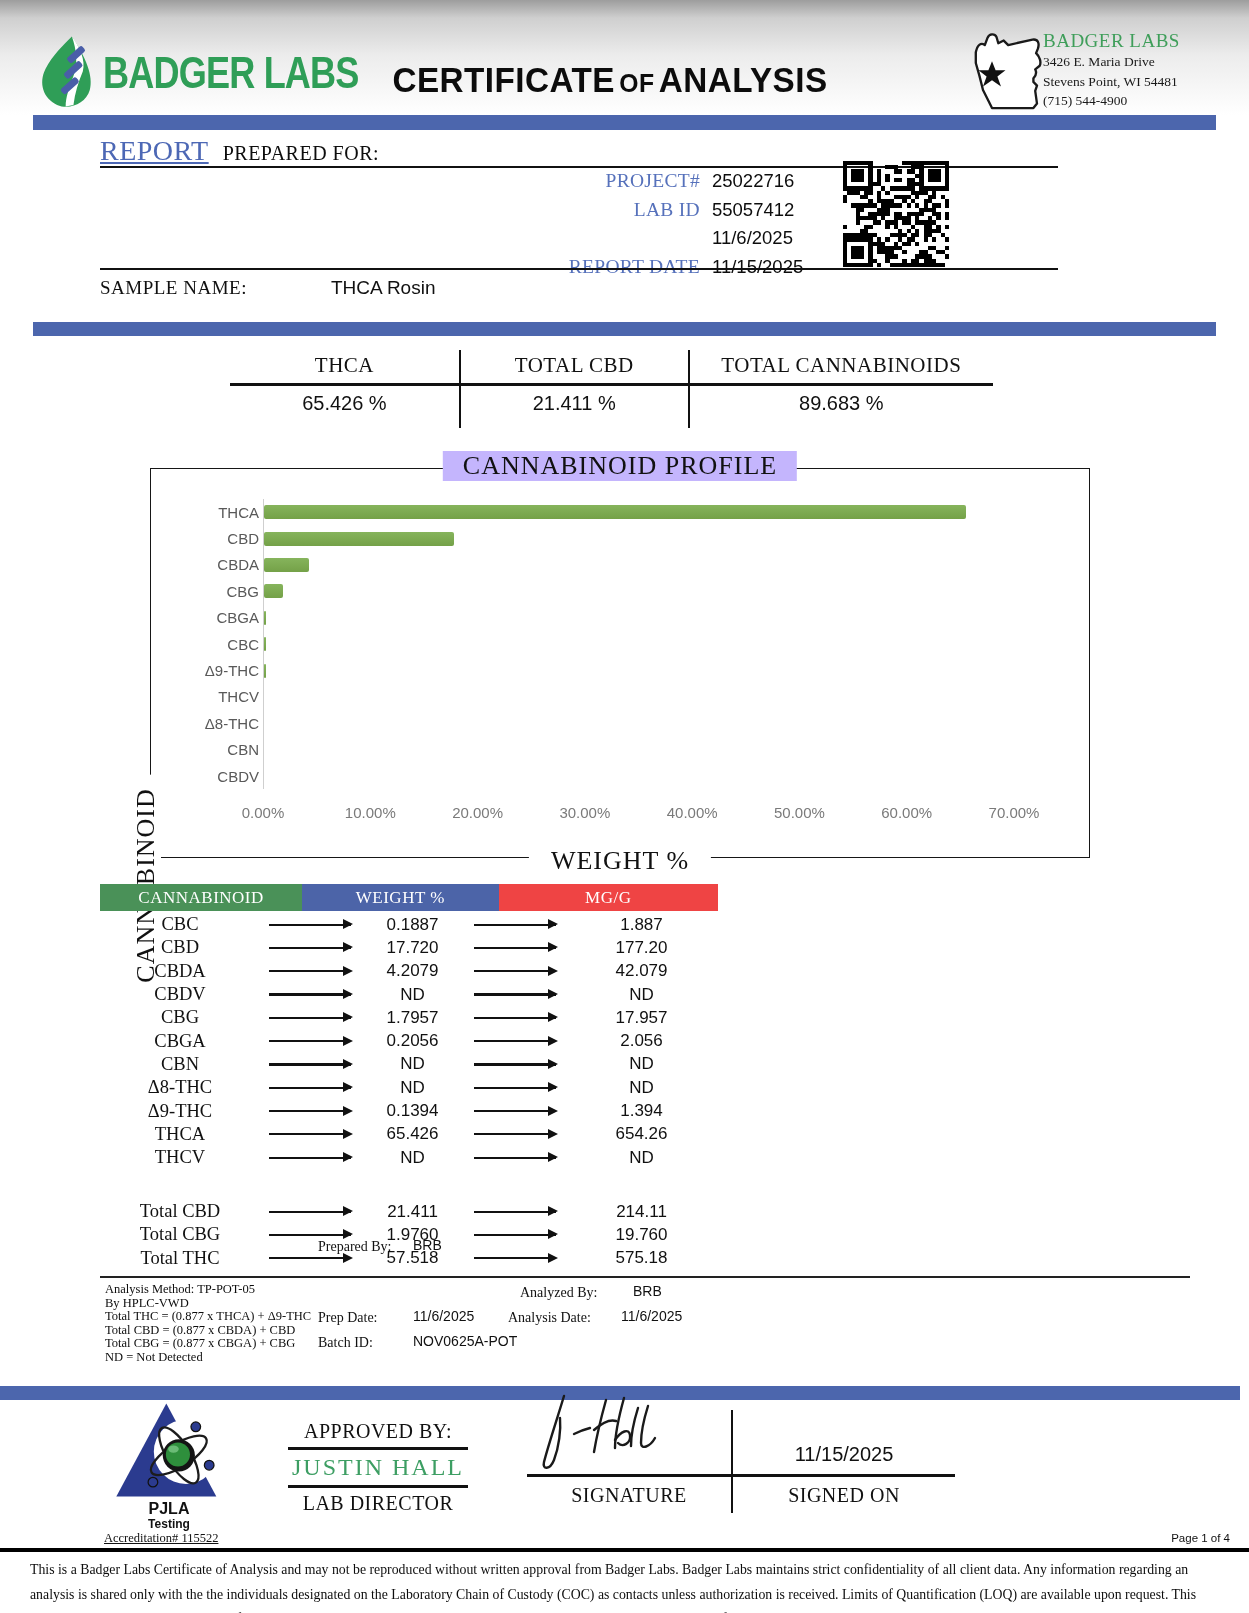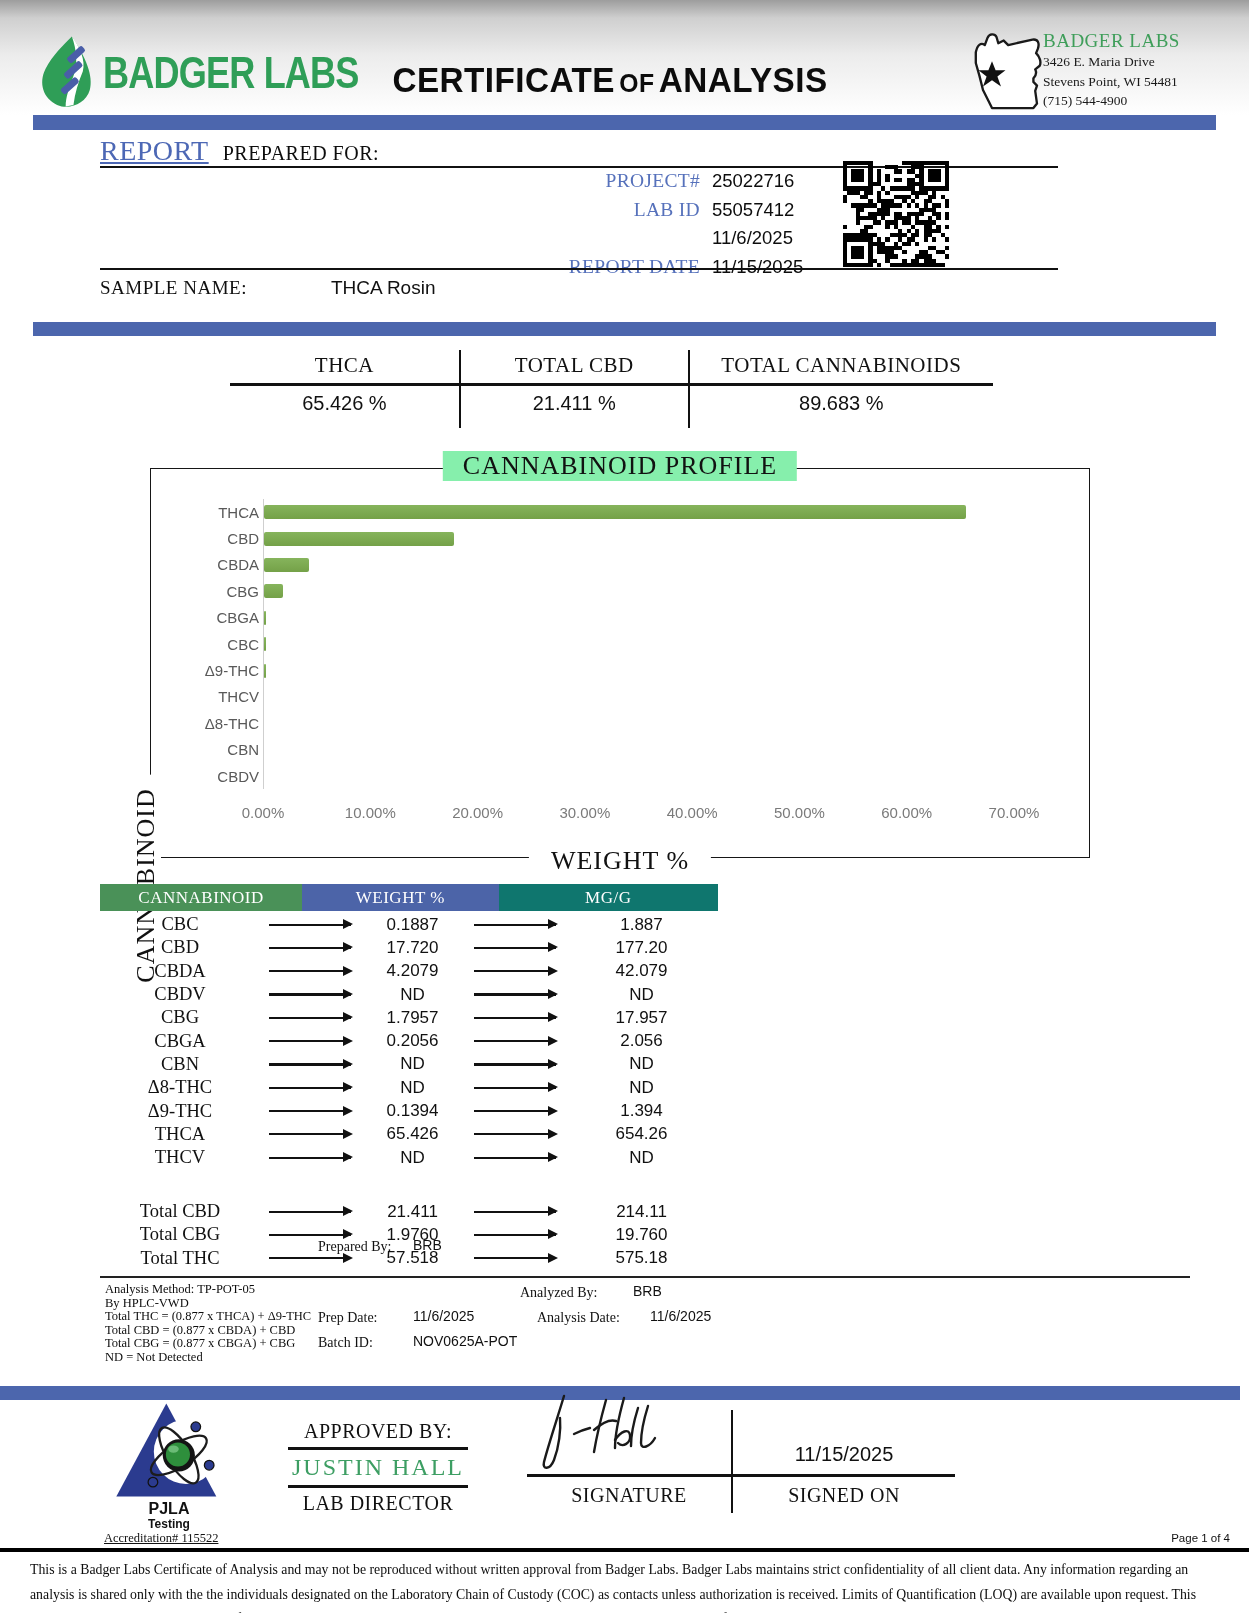--- a/index.html
+++ b/index.html
@@ -34,21 +34,21 @@
   
   .summary{left:230px;top:350px;width:763px;height:78px;display:flex;}
   .sumcell{position:relative;text-align:center;}
   .sumcell+.sumcell{border-left:2px solid #111;}
   .sumhead{margin-top:3px;font-size:21px;letter-spacing:.5px;}
   .sumval{margin-top:14px;font-family:"Liberation Sans",sans-serif;font-size:20px;}
   .sumline{position:absolute;left:0;top:33px;width:100%;height:2.5px;background:#111;}
 
   
   .chartframe{left:150px;top:468px;width:938px;height:388px;border:1.6px solid #161616;}
-  .charttitle{position:absolute;top:-18px;left:50%;transform:translateX(-50%);background:#86efac;
+  .charttitle{position:absolute;top:-18px;left:50%;transform:translateX(-50%);background:#c4b5fd;
         padding:0 20px;font-size:26px;letter-spacing:1px;white-space:nowrap;}
   .chartylab{position:absolute;left:-20px;top:50%;transform:translateY(-50%) ;background:#fff;
         writing-mode:vertical-rl;rotate:180deg;font-size:26px;letter-spacing:1px;padding:14px 0;}
   .chartxlab{position:absolute;bottom:-19px;left:50%;transform:translateX(-50%);background:#fff;
         padding:0 22px;font-size:26px;letter-spacing:1px;white-space:nowrap;}
   .rows{position:absolute;left:20px;top:30px;width:845px;}
   .crow{display:flex;align-items:center;height:26.4px;}
   .crow .clab{width:88px;text-align:right;padding-right:4px;font-family:"Liberation Sans",sans-serif;
         font-size:15px;color:#595959;white-space:nowrap;}
   .ctrack{width:751px;height:100%;border-left:1px solid #cfcfcf;display:flex;align-items:center;}
@@ -596,21 +596,21 @@
         <span class="tick" style="left: 57.1429%;">40.00%</span>
         <span class="tick" style="left: 71.4286%;">50.00%</span>
         <span class="tick" style="left: 85.7143%;">60.00%</span>
         <span class="tick" style="left: 100%;">70.00%</span>
       </div>
   </div>
 
   <div class="abs thead" id="table-head">
       <div style="width: 210px; background: rgb(74, 145, 88);">CANNABINOID</div>
       <div style="width: 204px; background: rgb(76, 100, 168);">WEIGHT %</div>
-      <div style="width: 228px; background: #0f766e;">MG/G</div>
+      <div style="width: 228px; background: #ef4444;">MG/G</div>
     </div>
   <div class="abs trows" id="table-rows">
       <div class="trow">
         <div class="tname">CBC</div>
         <div class="arrow"></div>
         <div class="tval">0.1887</div>
         <div class="arrow"></div>
         <div class="tval">1.887</div>
       </div>
       <div class="trow">
@@ -769,14 +769,14 @@
   <div class="abs siglbl" style="left:733px;top:1484px;width:222px;text-align:center">SIGNED ON</div>
 
   <div class="abs pagenum" style="left:1030px;top:1532px;width:200px;text-align:right">Page 1 of 4</div>
 
   <div class="abs blackbar"></div>
   <div class="abs disclaimer">This is a Badger Labs Certificate of Analysis and may not be reproduced without written approval from Badger Labs. Badger Labs maintains strict confidentiality of all client data. Any information regarding an analysis is shared only with the the individuals designated on the Laboratory Chain of Custody (COC) as contacts unless authorization is received. Limits of Quantification (LOQ) are available upon request. This report complies to the requirements of the ISO/IEC 17025:2017 standard. Review the results, expanded uncertainty and specifications to ensure they meet your requirements. Uncertainty values are available upon request.</div>
 <div class="noterow" style="left: 318px; top: 1237px;"><span class="nlbl">Prepared By:</span><span class="nval" style="left: 95px;">BRB</span></div>
     <div class="noterow" style="left: 318px; top: 1308px;"><span class="nlbl">Prep Date:</span><span class="nval" style="left: 95px;">11/6/2025</span></div>
     <div class="noterow" style="left: 318px; top: 1333px;"><span class="nlbl">Batch ID:</span><span class="nval" style="left: 95px;">NOV0625A-POT</span></div>
     <div class="noterow" style="left: 520px; top: 1283px;"><span class="nlbl">Analyzed By:</span><span class="nval" style="left: 113px;">BRB</span></div>
-    <div class="noterow" style="left: 537px; top: 1308px;"><span class="nlbl">Analysis Date:</span><span class="nval" style="left: 113px;">11/6/2025</span></div>
+    <div class="noterow" style="left: 508px; top: 1308px;"><span class="nlbl">Analysis Date:</span><span class="nval" style="left: 113px;">11/6/2025</span></div>
   </div>
 
 </body></html>

